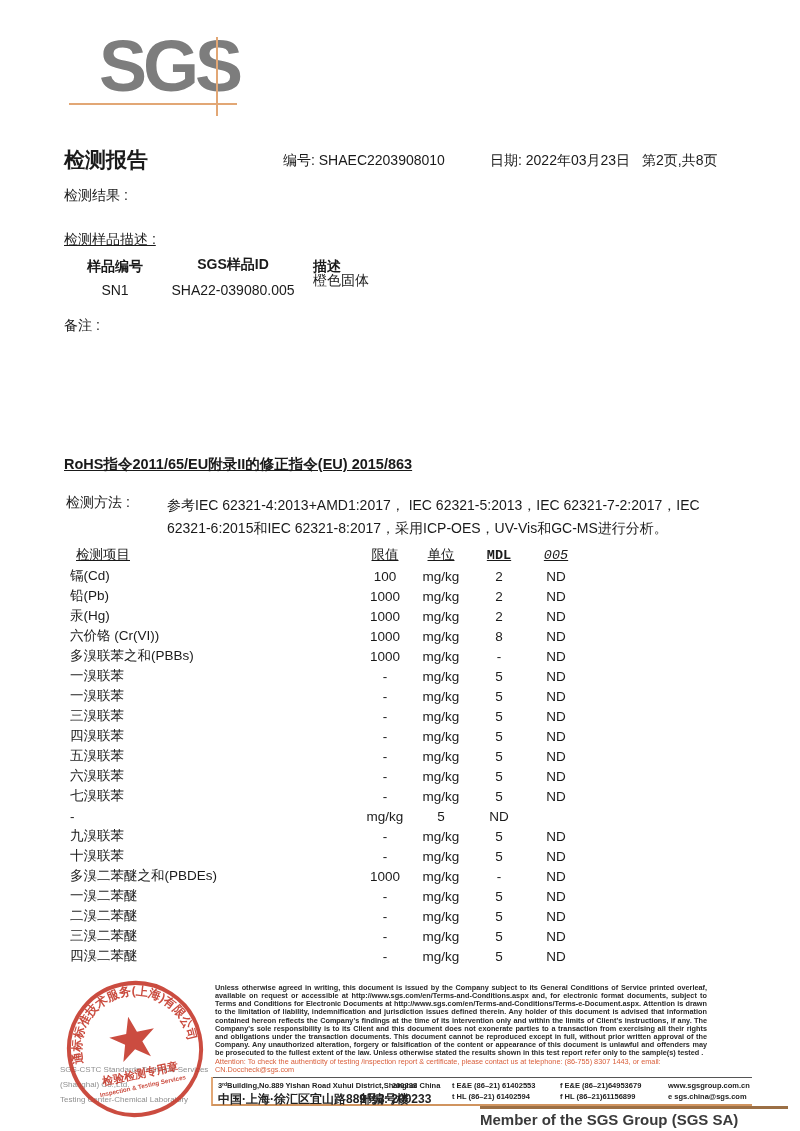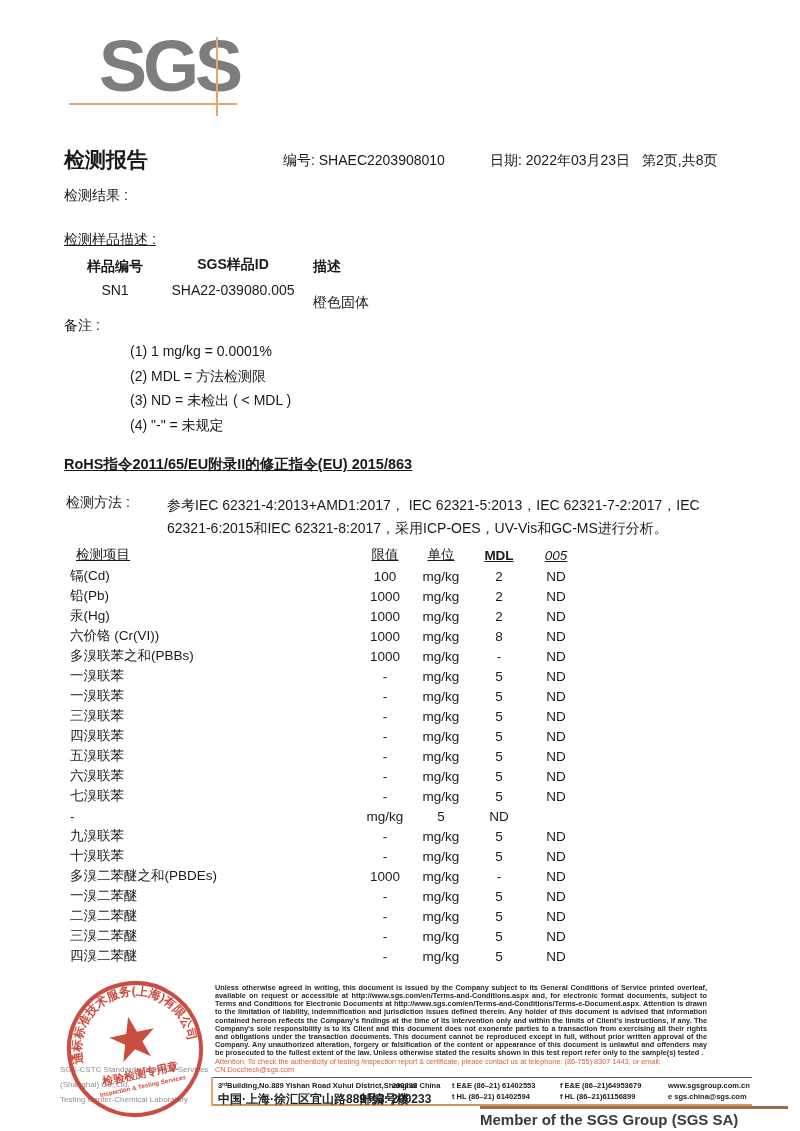--- a/index.html
+++ b/index.html
@@ -30,21 +30,21 @@
   
   .note-list{position:absolute;left:130px;top:339px;font-size:14px;line-height:24.5px;}
 
   .rohs-h{position:absolute;left:64px;top:455px;font-size:14.5px;font-weight:bold;text-decoration:underline;}
   .method-label{position:absolute;left:66px;top:494px;font-size:14px;}
   .method-text{position:absolute;left:167px;top:494px;width:540px;font-size:14px;line-height:23px;}
 
   
   .rt{position:absolute;left:62px;top:544px;width:519px;font-size:13.5px;}
   .rt-row{display:grid;grid-template-columns:293px 60px 52px 64px 50px;height:20px;align-items:center;}
-  .rt-header{height:22px;}
+  .rt-header{height:22px;font-family:Liberation Mono, monospace;}
   .rt-row > div{white-space:nowrap;}
   .rt-row > div:nth-child(n+2){text-align:center;}
   .rt-header > div:first-child{padding-left:14px;}
   .rt-row:not(.rt-header) > div:first-child{padding-left:8px;}
   .hu{text-decoration:underline;}
   .h-mdl{font-weight:bold;}
   .h-005{font-style:italic;}
 
   
   .company-lines{position:absolute;left:60px;top:1062px;width:180px;font-size:8px;
@@ -78,30 +78,23 @@
   <div class="hmeta h-page">第2页,共8页</div>
 
   <div class="sec" style="top:187px;">检测结果 :</div>
   <div class="sec u" style="top:231px;">检测样品描述 :</div>
 
   <div class="st-c1 b" style="top:258px;">样品编号</div>
   <div class="st-c2 b" style="top:256px;">SGS样品ID</div>
   <div class="st-c3 b" style="top:258px;">描述</div>
   <div class="st-c1" style="top:282px;">SN1</div>
   <div class="st-c2" style="top:282px;">SHA22-039080.005</div>
-  <div class="st-c3" style="top:294px;">橙色固体</div>
+  <div class="st-c3" style="top:272px;">橙色固体</div>
 
   <div class="sec" style="top:317px;">备注 :</div>
-  <div class="note-list">
-
-  <div>(1) 1 mg/kg = 0.0001%</div>
-      <div>(2) MDL = 方法检测限</div>
-      <div>(3) ND = 未检出 ( &lt; MDL )</div>
-      <div>(4) "-" = 未规定</div>
-    </div>
 
   <div class="rohs-h">RoHS指令2011/65/EU附录II的修正指令(EU) 2015/863</div>
   <div class="method-label">检测方法 :</div>
   <div class="method-text">参考IEC 62321-4:2013+AMD1:2017， IEC 62321-5:2013，IEC 62321-7-2:2017，IEC 62321-6:2015和IEC 62321-8:2017，采用ICP-OES，UV-Vis和GC-MS进行分析。</div>
 
   <div class="rt">
     <div class="rt-row rt-header">
       <div class="hu">检测项目</div>
       <div><span class="hu">限值</span></div>
       <div><span class="hu">单位</span></div>

